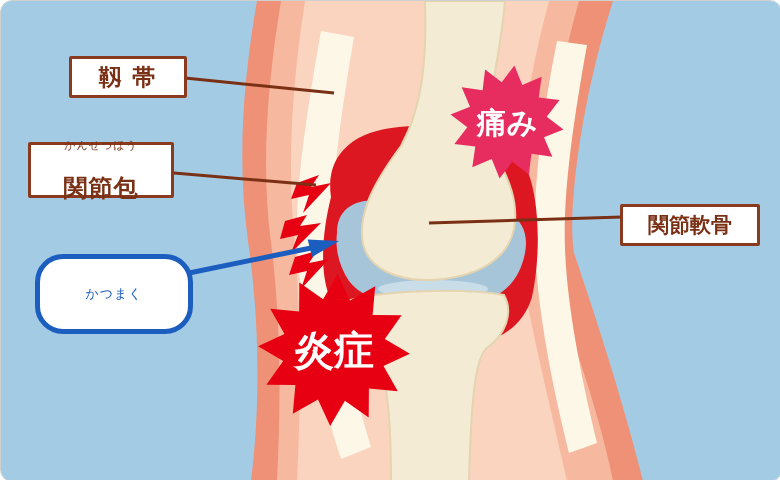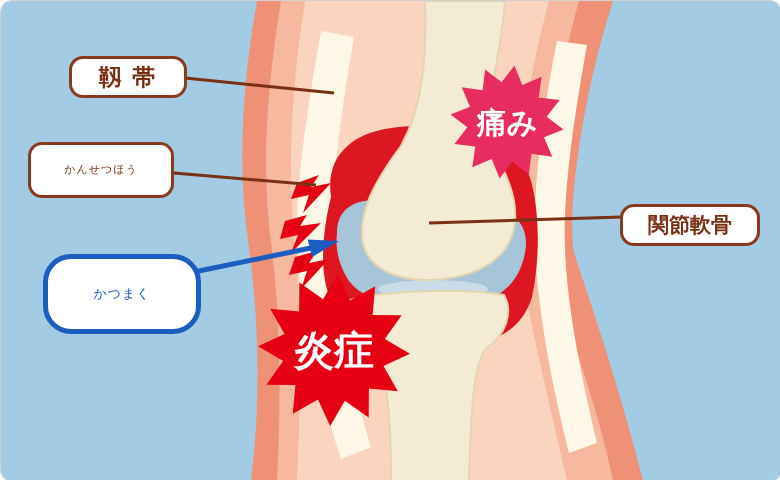--- a/index.html
+++ b/index.html
@@ -9,38 +9,38 @@
     border-radius:12px;
     overflow:hidden;
     border:1px solid #d0d0d0;
     font-family:"Liberation Sans",sans-serif;
   }
   .stage svg{position:absolute;left:0;top:0;}
   .label-box{
     position:absolute;
     background:#ffffff;
     border:3px solid #8a3a1e;
-    border-radius:14px;
+    border-radius:2px;
     color:#7a3014;
     font-weight:bold;
     text-align:center;
     display:flex;
     flex-direction:column;
     justify-content:center;
     align-items:center;
     line-height:1.05;
     box-sizing:border-box;
   }
   .furigana{font-size:11px;font-weight:normal;letter-spacing:1px;}
   #ligament-box{left:68px;top:55px;width:118px;height:42px;font-size:23px;letter-spacing:2px;}
   #capsule-box{left:27px;top:141px;width:146px;height:56px;gap:24px;}
   #capsule-box .label-main{font-size:24px;letter-spacing:1px;}
   #synovium-box{
     left:34px;top:253px;width:158px;height:80px;
-    border:5px solid #1c5ec0;border-radius:28px;color:#1c5ec0;margin-left:8px;
+    border:5px solid #1c5ec0;border-radius:28px;color:#1c5ec0;
   }
   #synovium-box .furigana{font-size:13px;}
   #synovium-box .label-main{font-size:30px;}
   #cartilage-box{left:619px;top:195px;width:140px;height:42px;font-size:21px;margin-top:8px;}
   .label-main{font-weight:bold;}
 </style>
 </head>
 <body>
 
 <div class="stage">
@@ -80,20 +80,21 @@
     <line x1="188" y1="272" x2="310" y2="247" stroke-width="5" stroke="#1c5ec0"></line>
     <polygon points="338,240 311.1,256 306.7,238.6" fill="#1c5ec0"></polygon>
   </svg>
 
   <div class="label-box" id="ligament-box">
     <div class="label-main">靱 帯</div>
   </div>
 
   <div class="label-box" id="capsule-box">
     <div class="furigana">かんせつほう</div>
+    <div class="label-main">関節包</div>
   </div>
 
   <div class="label-box" id="synovium-box">
     <div class="furigana">かつまく</div>
   </div>
 
   <div class="label-box" id="cartilage-box">
     <div class="label-main">関節軟骨</div>
   </div>
 

